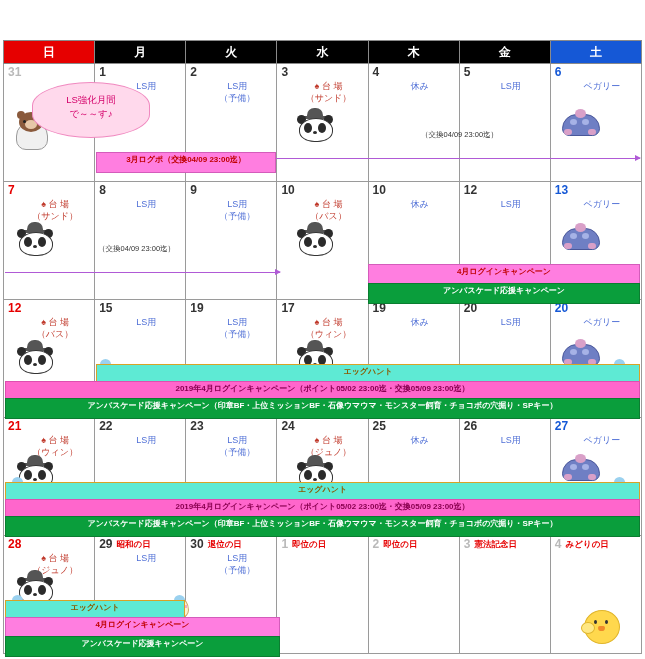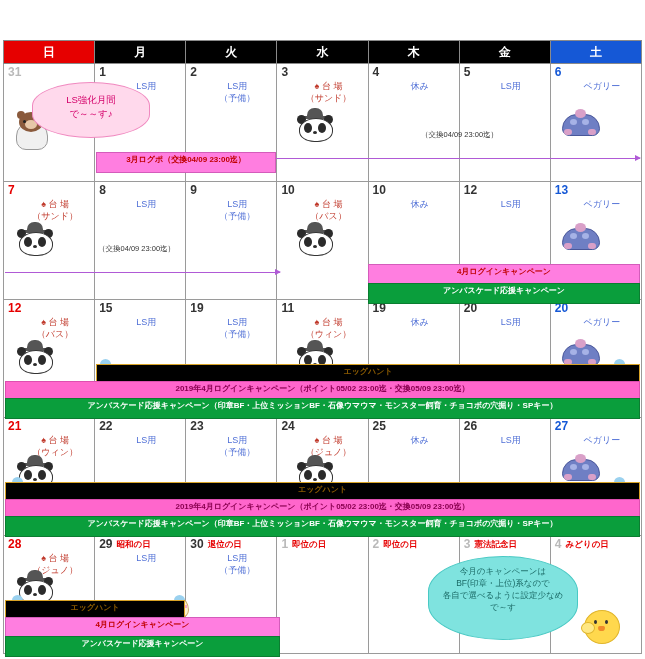--- a/index.html
+++ b/index.html
@@ -29,21 +29,21 @@
   .note.red{color:#c0392b;}
   .lsuse{top:16px;}
 
   
   .tiny{position:absolute;font-size:7.5px;color:#333;white-space:nowrap;}
 
   
   .bar{position:absolute;height:21px;line-height:13px;font-size:8px;font-weight:bold;text-align:center;color:#fff;white-space:nowrap;overflow:hidden;border:1px solid rgba(0,0,0,.25);box-sizing:border-box;}
   .bar.pink{background:#ff7ee0;color:#c00000;border-color:#d45cbb;}
   .bar.green{background:#0a9e3c;color:#fff;border-color:#0b7d31;}
-  .bar.orange{background:#000000;color:#8a5a00;border-color:#d8a326;}
+  .bar.orange{background:#5eead4;color:#8a5a00;border-color:#d8a326;}
   .bar.magenta{background:#ff66cc;color:#8a0050;border-color:#de4fb0;}
 
   
   .arrow{position:absolute;height:1px;background:#b05ad6;}
   .arrow:after{content:"";position:absolute;right:-1px;top:-3px;border-left:6px solid #b05ad6;border-top:3.5px solid transparent;border-bottom:3.5px solid transparent;}
 
   
   .bubble{position:absolute;border-radius:50%/42%;text-align:center;font-size:9.5px;line-height:14px;}
   .bubble.b1{background:#ffd9ec;border:1px solid #f08ac0;color:#d4006a;}
   .bubble.b2{background:#7fe3df;border:1px solid #49c9c4;color:#1a6a66;font-size:8.5px;line-height:12px;}
@@ -177,21 +177,21 @@
           </td>
           <td class="weekday">
             <div class="dnum">15</div>
             <div class="note lsuse">LS用</div>
           </td>
           <td class="weekday">
             <div class="dnum">19</div>
             <div class="note lsuse">LS用<br>（予備）</div>
           </td>
           <td class="weekday">
-            <div class="dnum">11</div>
+            <div class="dnum">17</div>
             <div class="note lsuse red">♠ 台 場<br>（ウィン）</div>
           </td>
           <td class="weekday">
             <div class="dnum">19</div>
             <div class="note lsuse">休み</div>
           </td>
           <td class="weekday">
             <div class="dnum">20</div>
             <div class="note lsuse">LS用</div>
           </td>
@@ -442,17 +442,14 @@
   <div class="bar magenta" style="left:5px;top:499px;width:635px;">2019年4月ログインキャンペーン（ポイント05/02 23:00迄・交換05/09 23:00迄）</div>
   <div class="bar green" style="left:5px;top:516px;width:635px;">アンバスケード応援キャンペーン（印章BF・上位ミッションBF・石像ウマウマ・モンスター飼育・チョコボの穴掘り・SPキー）</div>
 
   <div class="bar orange" style="left:5px;top:600px;width:180px;">エッグハント</div>
   <div class="bar pink" style="left:5px;top:617px;width:275px;">4月ログインキャンペーン</div>
   <div class="bar green" style="left:5px;top:636px;width:275px;">アンバスケード応援キャンペーン</div>
 
   <div class="bubble b1" style="left:32px;top:82px;width:116px;height:44px;padding-top:10px;">
     <span id="bubble1">LS強化月間<br>で～～す♪</span>
   </div>
-  <div class="bubble b2" style="left:428px;top:556px;width:148px;height:74px;padding-top:8px;">
-    <span id="bubble2">今月のキャンペーンは<br>BF(印章・上位)系なので<br>各自で選べるように設定少なめ<br>で～す</span>
-  </div>
 
 </div>
 
 </body></html>

